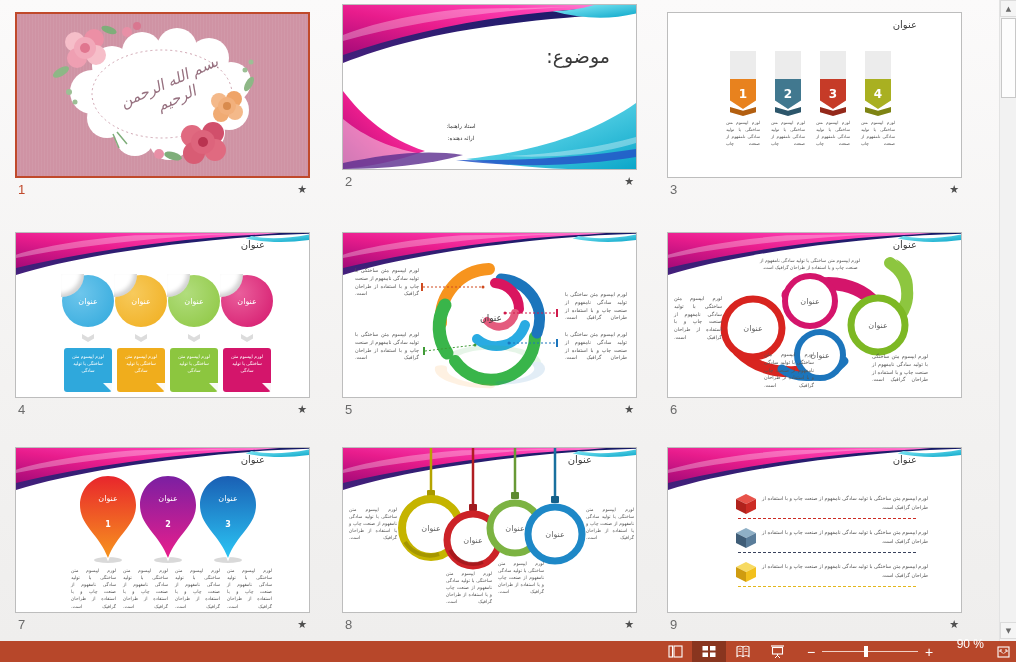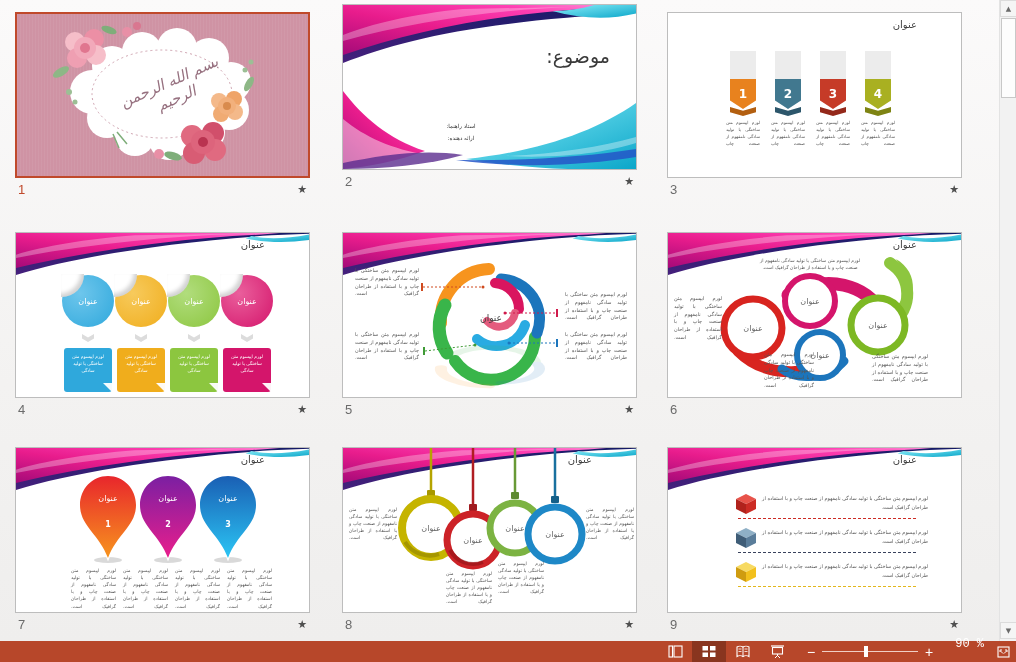--- a/index.html
+++ b/index.html
@@ -88,21 +88,21 @@
   .sb-proof { margin-left:20px; display:flex; cursor:pointer; }
   .sb-lang { margin-left:22px; cursor:pointer; }
   .sb-right { margin-left:auto; display:flex; align-items:center; }
   .sb-btn { width:34px; height:21px; display:flex; align-items:center; justify-content:center; cursor:pointer; }
   .sb-btn.active { background:rgba(0,0,0,.25); }
   .zoom-out,.zoom-in { width:18px; text-align:center; font-size:14px; cursor:pointer; }
   .zoom-out { margin-left:8px; }
   .slider { position:relative; width:100px; height:21px; cursor:pointer; }
   .slider .track { position:absolute; left:2px; right:2px; top:10px; height:1px; background:#f0cfc5; }
   .slider .sthumb { position:absolute; left:44px; top:5px; width:4px; height:11px; background:#fff; }
-  .zoom-pct { width:42px; text-align:right; margin:0 8px 16px 4px; cursor:pointer;font-family:Liberation Mono, monospace; }
+  .zoom-pct { width:42px; text-align:right; margin:0 8px 16px 4px; cursor:pointer; }
   .fit-btn { width:22px; height:21px; display:flex; align-items:center; justify-content:center; cursor:pointer; margin-right:2px; }
 
   svg { display:block; }
   .abs { position:absolute; }
 </style>
 </head>
 <body>
 
 <svg width="0" height="0" style="position:absolute" aria-hidden="true">
   <defs>

